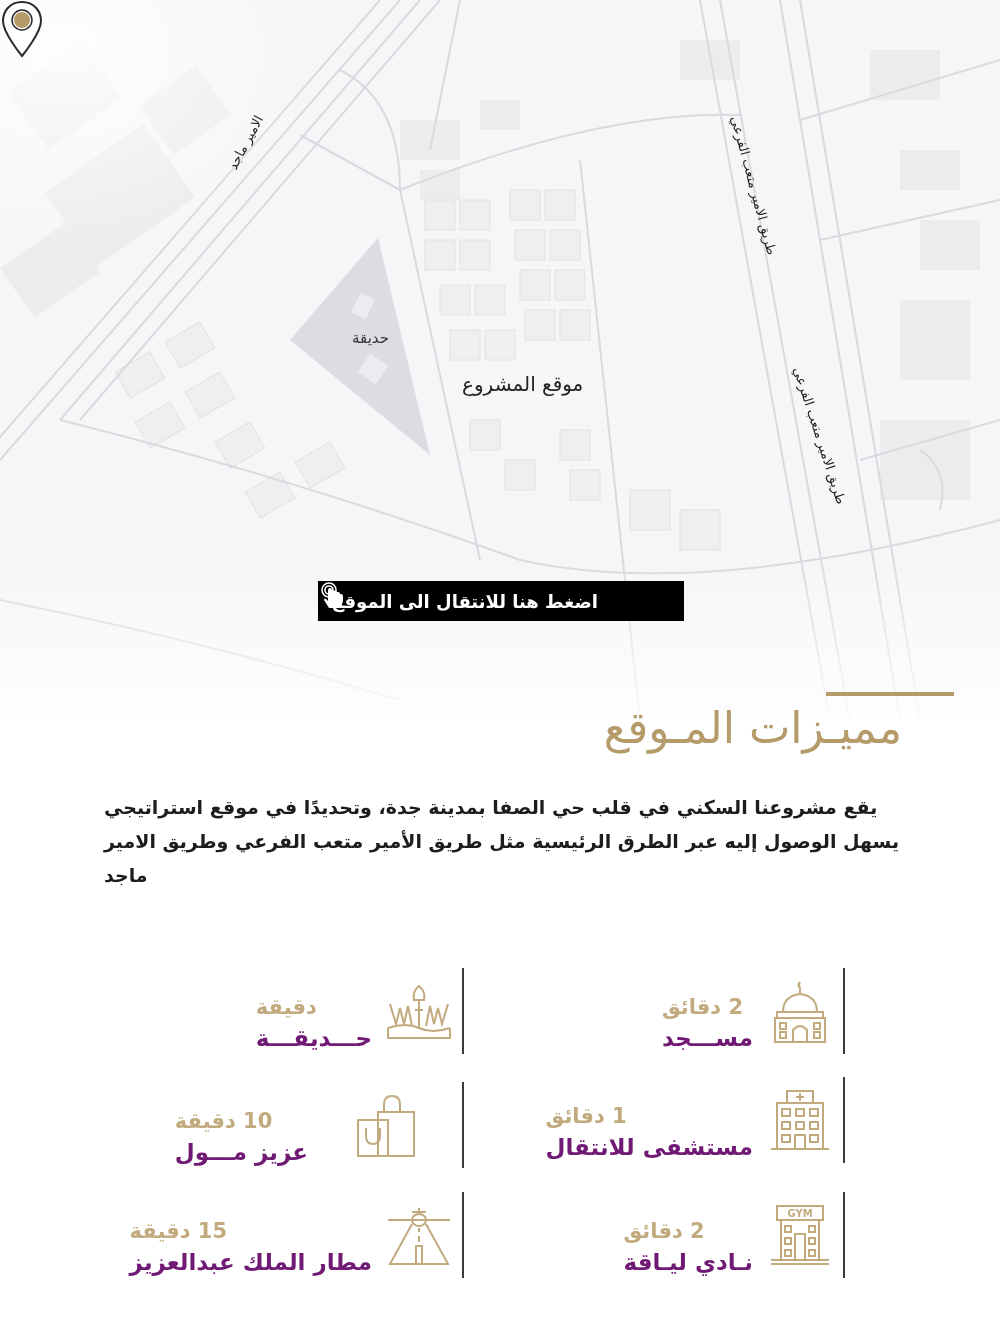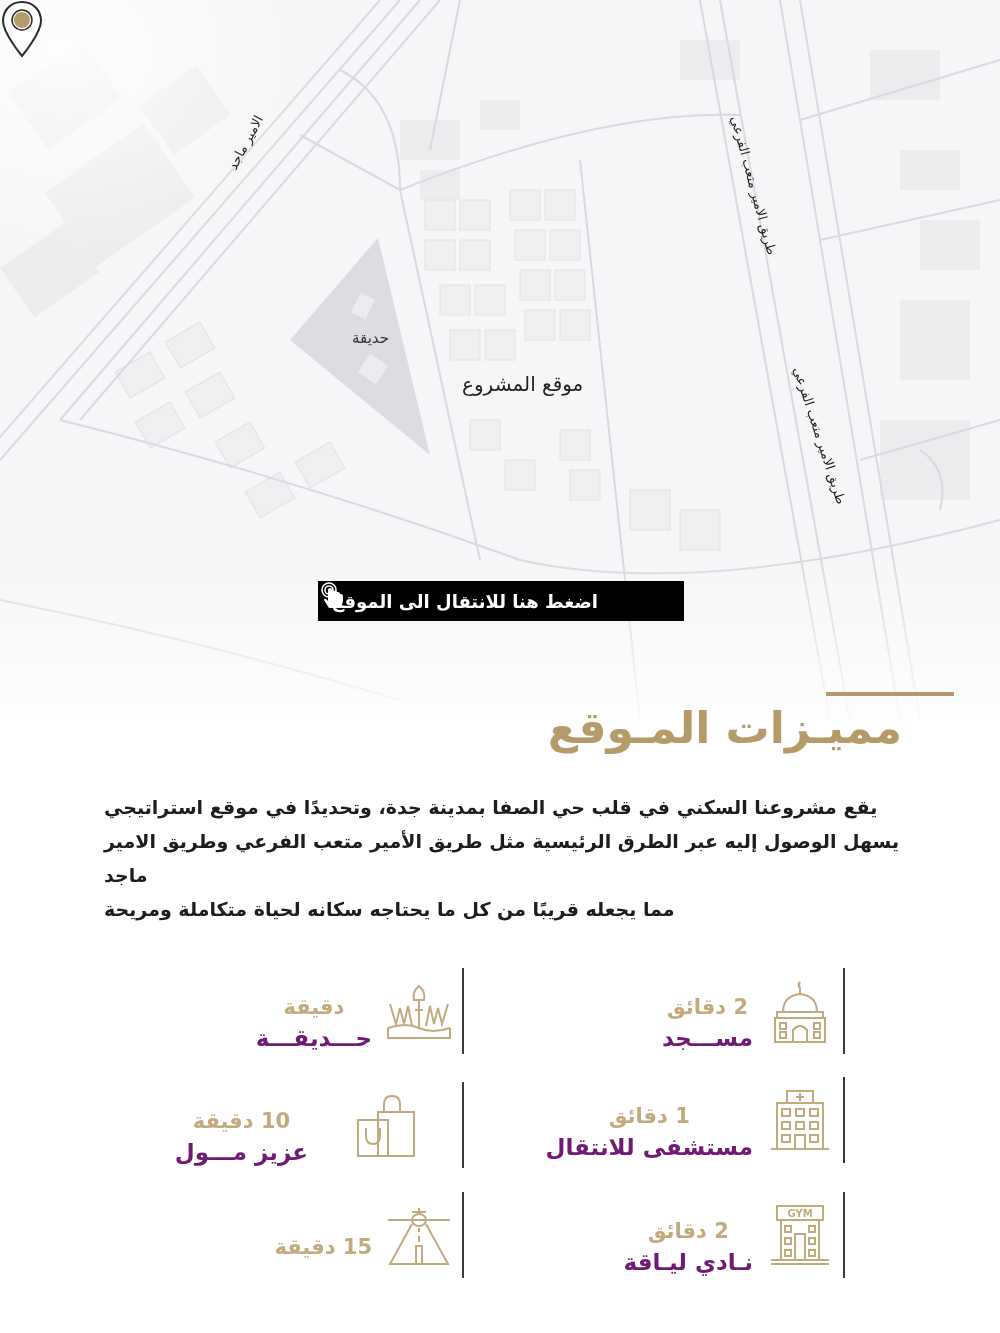--- a/index.html
+++ b/index.html
@@ -35,38 +35,38 @@
     background: #000; color: #fff; display: flex; align-items: center;
     justify-content: flex-end; gap: 12px; padding: 0 14px; box-sizing: border-box;
     font-size: 18px; font-weight: bold; cursor: pointer;
   }
   .cta .hand { width: 30px; height: 30px; }
   .title-rule {
     position: absolute; left: 826px; top: 692px; width: 128px; height: 4px;
     background: #b59a6a;
   }
   .section-title {
-    position: absolute; right: 98px; top: 702px; font-size: 44px; font-weight: bold;
+    position: absolute; right: 98px; top: 702px; font-size: 44px; font-weight: normal;
     color: #b59a6a;
   }
   .desc {
     position: absolute; right: 96px; top: 790px; width: 800px;
     font-size: 19px; font-weight: bold; color: #1d1d1d; line-height: 34px; text-align: left;
   }
   .desc p { margin: 0; }
   .features { position: absolute; left: 0; top: 960px; width: 1000px; height: 330px; }
   .feature {
     position: absolute; display: flex; flex-direction: row; align-items: center;
     height: 86px;
   }
   .feature .divider {
     width: 2px; height: 86px; background: #3a3a3a; margin-left: 10px;
   }
   .feature .icon { width: 66px; height: 66px; margin-left: 14px; }
-  .feature .text { display: flex; flex-direction: column; align-items: center; margin-top: 23px; }
+  .feature .text { display: flex; flex-direction: column; align-items: flex-end; margin-top: 23px; }
   .feature .time { font-size: 21px; color: #c1aa7e; font-weight: bold; line-height: 30px; }
   .feature .name { font-size: 23px; color: #701a75; font-weight: bold; line-height: 32px; }
 </style>
 </head>
 <body>
 
 <div class="map">
   <svg width="1000" height="720" viewBox="0 0 1000 720">
     <g fill="#ececee">
 
@@ -169,21 +169,20 @@
     <span>اضغط هنا للانتقال الى الموقع</span>
   </div>
 </div>
 
 <div class="title-rule"></div>
 <h1 class="section-title" style="margin:0;">مميـزات المـوقع</h1>
 
 <div class="desc">
   <p>يقع مشروعنا السكني في قلب حي الصفا بمدينة جدة، وتحديدًا في موقع استراتيجي</p>
   <p>يسهل الوصول إليه عبر الطرق الرئيسية مثل طريق الأمير متعب الفرعي وطريق الامير ماجد</p>
-  <p>مما يجعله قريبًا من كل ما يحتاجه سكانه لحياة متكاملة ومريحة</p>
 </div>
 
 <div class="features">
 
   <div class="feature" style="right:155px; top:8px;">
     <div class="divider"></div>
     <svg class="icon" viewBox="0 0 66 66">
       <g fill="none" stroke="#c1aa7e" stroke-width="2">
         <path d="M33 4 Q30 7 33 10 Q31 7 33 4"></path>
         <line x1="33" y1="10" x2="33" y2="16"></line>
@@ -297,15 +296,16 @@
         <line x1="33" y1="6" x2="33" y2="12"></line>
         <line x1="26" y1="10" x2="40" y2="10"></line>
         <path d="M26 22 L4 62 L62 62 L40 22"></path>
         <line x1="33" y1="26" x2="33" y2="30"></line>
           <line x1="33" y1="34" x2="33" y2="40"></line>
         <rect x="30" y="44" width="6" height="18"></rect>
       </g>
     </svg>
     <div class="text">
       <span class="time">15 دقيقة</span>
+      <span class="name">مطار الملك عبدالعزيز</span>
     </div>
   </div>
 </div>
 
 </body></html>

